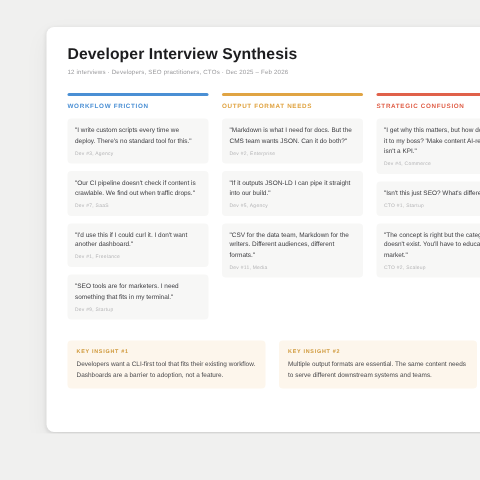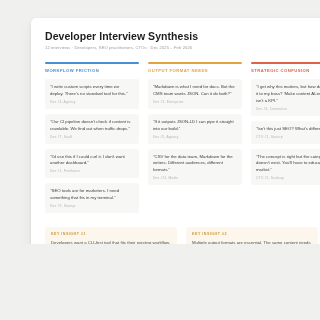--- a/index.html
+++ b/index.html
@@ -11,21 +11,21 @@
     height: 320px;
     overflow: hidden;
     background: #f0f0ef;
     font-family: "Liberation Sans", sans-serif;
     -webkit-font-smoothing: antialiased;
   }
 
   .page {
     position: relative;
     width: 320px;
-    height: 244px;
+    height: 289px;
     background: #f0f0ef;
     overflow: hidden;
     text-decoration: underline;
   }
 
   
   .panel {
     position: absolute;
     left: 31px;
     top: 18px;

